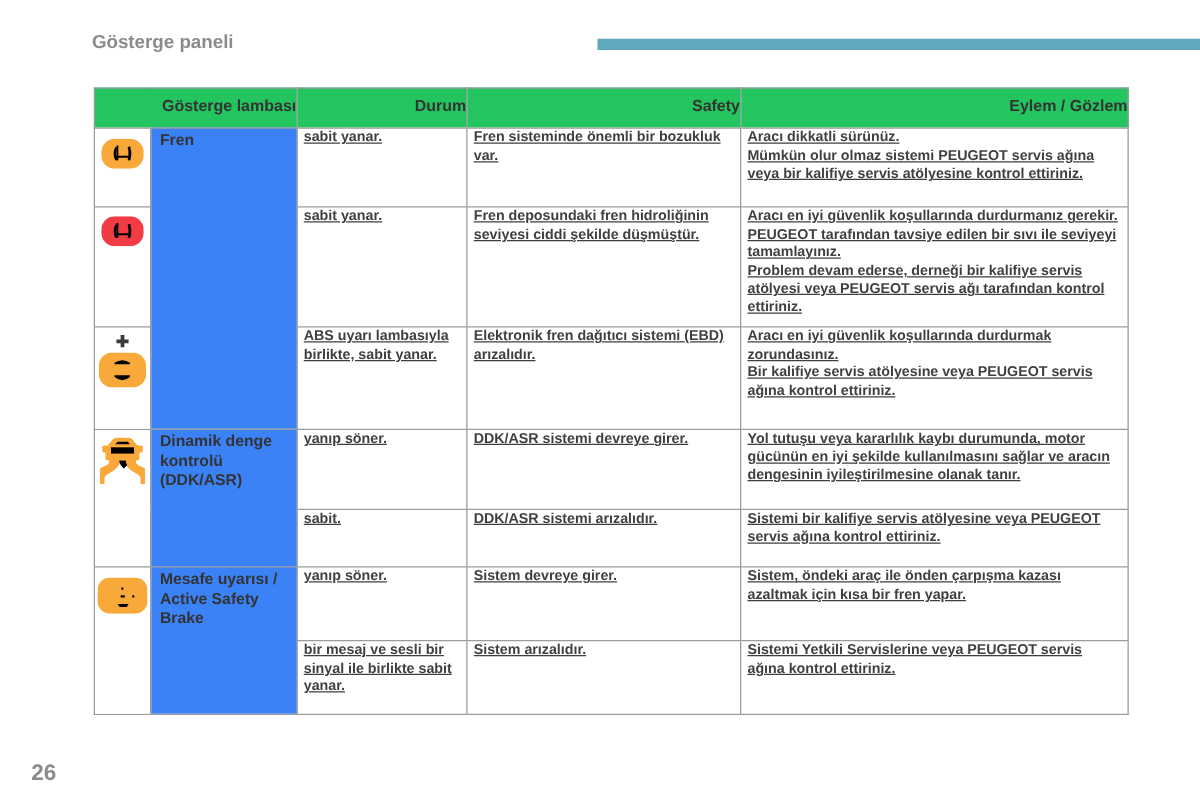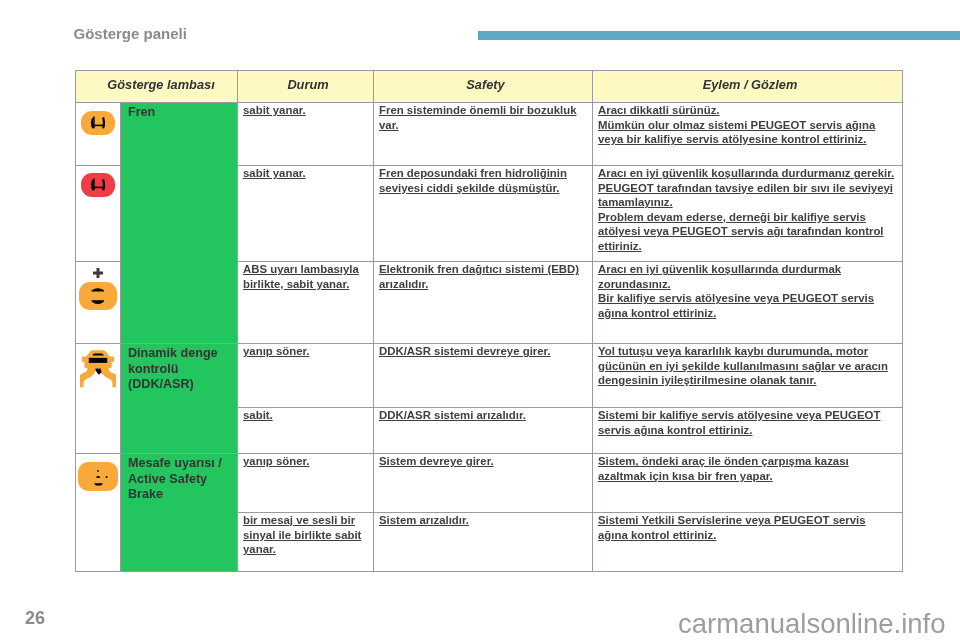--- a/index.html
+++ b/index.html
@@ -6,23 +6,23 @@
   html,body{margin:0;padding:0;}
   body{width:960px;height:640px;background:#ffffff;font-family:"Liberation Sans",sans-serif;overflow:hidden;position:relative;}
   .page{position:absolute;left:0;top:0;width:960px;height:640px;}
   .title{position:absolute;left:73.5px;top:26px;font-size:15px;font-weight:bold;color:#8b8b8b;letter-spacing:0;line-height:16px;}
   .bluebar{position:absolute;left:478px;top:31px;width:482px;height:9px;background:#5fa8c0;}
   .pagenum{position:absolute;left:25px;top:610px;font-size:18px;font-weight:bold;color:#8b8b8b;line-height:16px;text-align:center;}
   .watermark{position:absolute;left:678px;top:610px;font-size:27.5px;color:#9d9d9d;letter-spacing:0;line-height:27px;}
 
   table.t{position:absolute;left:75px;top:69.8px;width:828px;border-collapse:collapse;table-layout:fixed;}
   table.t th,table.t td{border:1px solid #989ca0;padding:0;vertical-align:top;}
-  table.t thead th{background:#fef9c3;font-size:12.8px;font-weight:bold;color:#333;text-align:center;padding:0 0 3px 5px;vertical-align:middle;font-style:italic;}
+  table.t thead th{background:#22c55e;font-size:12.8px;font-weight:bold;color:#333;text-align:right;padding:0 0 3px 5px;vertical-align:middle;}
   table.t td.icon{background:#fff;vertical-align:top;padding:0;position:relative;}
-  table.t td.label{background:#22c55e;font-size:12.6px;font-weight:bold;color:#333;padding:2px 2px 7px 7px;line-height:15.8px;white-space:pre-line;}
+  table.t td.label{background:#3b82f6;font-size:12.6px;font-weight:bold;color:#333;padding:2px 2px 7px 7px;line-height:15.8px;white-space:pre-line;}
   table.t td.cell{font-size:11.4px;color:#3f3f3f;padding:0.5px 6px 3px 5px;line-height:14.5px;font-weight:bold;white-space:pre-line;text-decoration:underline;}
   .c1{width:45px}.c2{width:117px}.c3{width:136px}.c4{width:219px}
   .ic{position:absolute;line-height:0;}
 </style>
 </head>
 <body>
 
 <div class="page">
   <div class="title">Gösterge paneli</div>
   <div class="bluebar"></div>
@@ -164,14 +164,13 @@
       </tr>
       <tr style="height:59px">
         <td class="cell">bir mesaj ve sesli bir sinyal ile birlikte sabit yanar.</td>
         <td class="cell">Sistem arızalıdır.</td>
         <td class="cell">Sistemi Yetkili Servislerine veya PEUGEOT servis ağına kontrol ettiriniz.</td>
       </tr>
     </tbody>
   </table>
 
   <div class="pagenum">26</div>
-  <div class="watermark">carmanualsonline.info</div>
 </div>
 
 </body></html>

